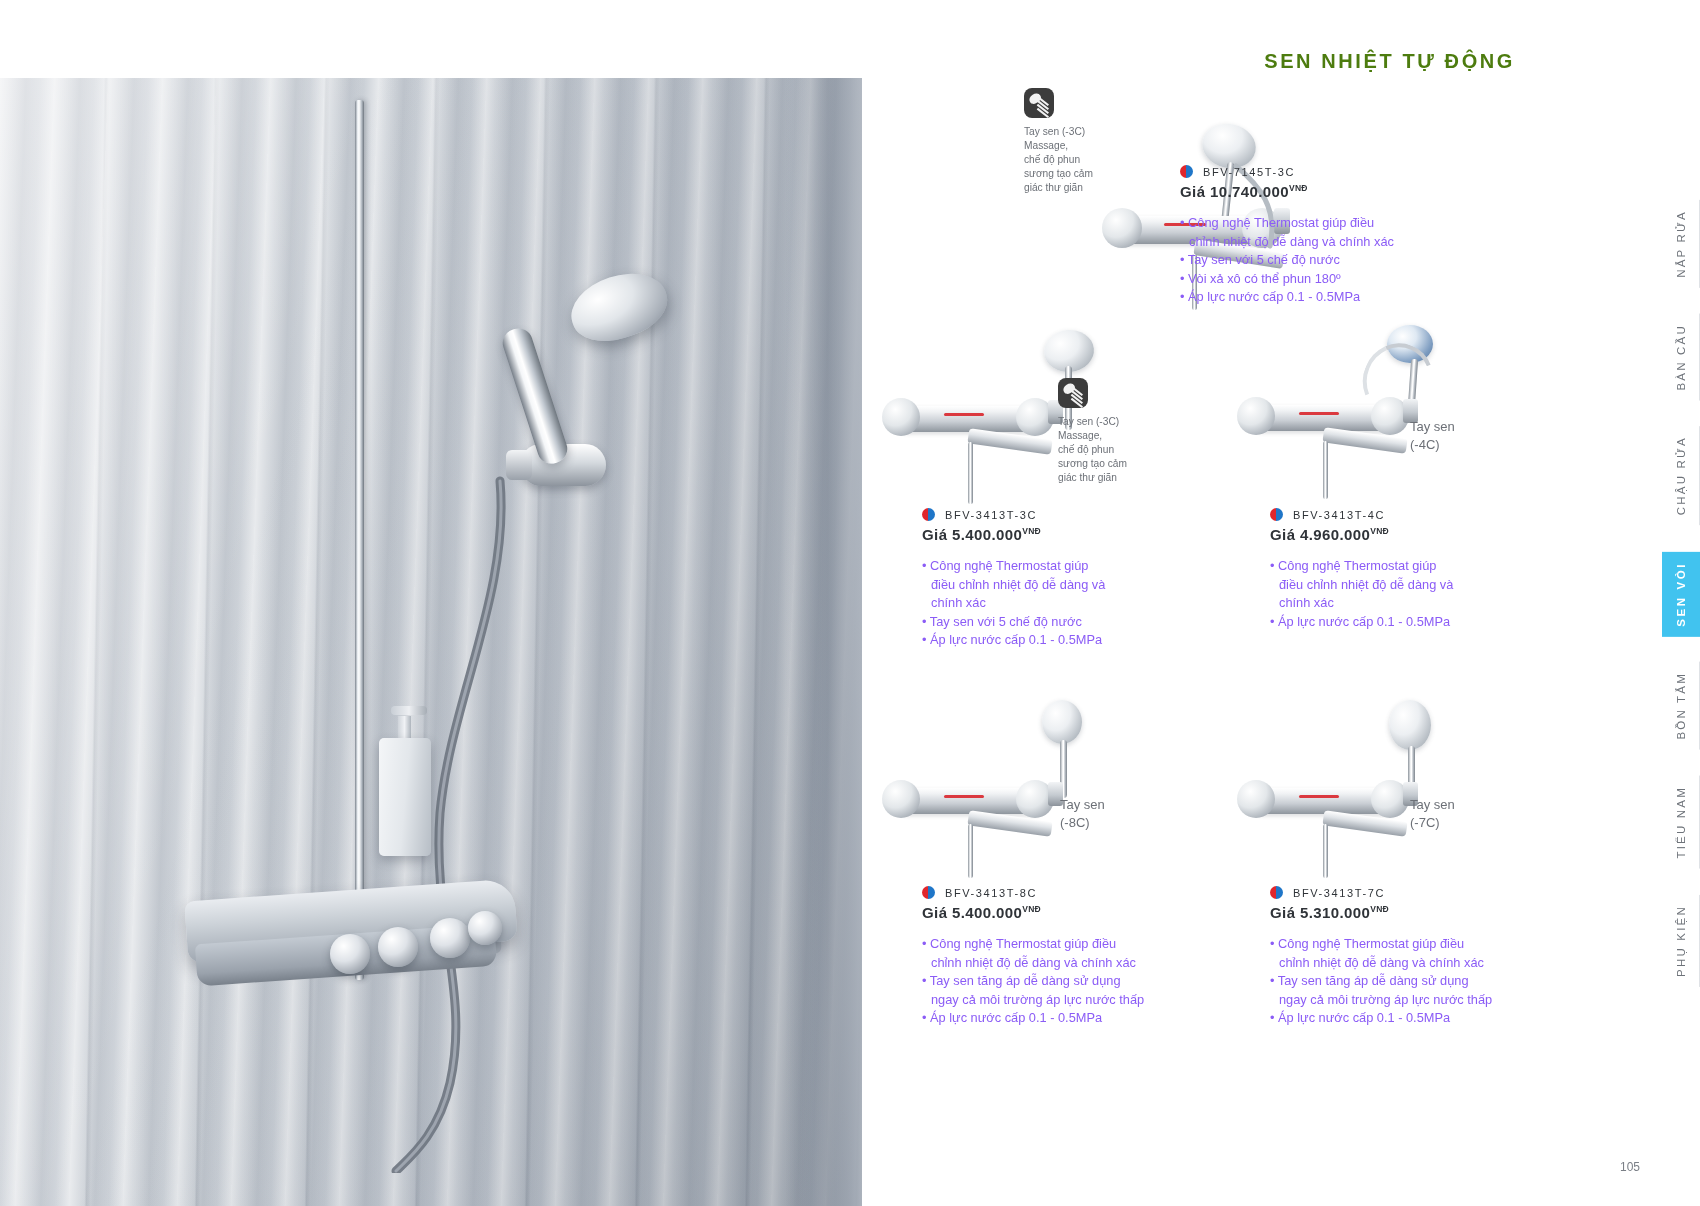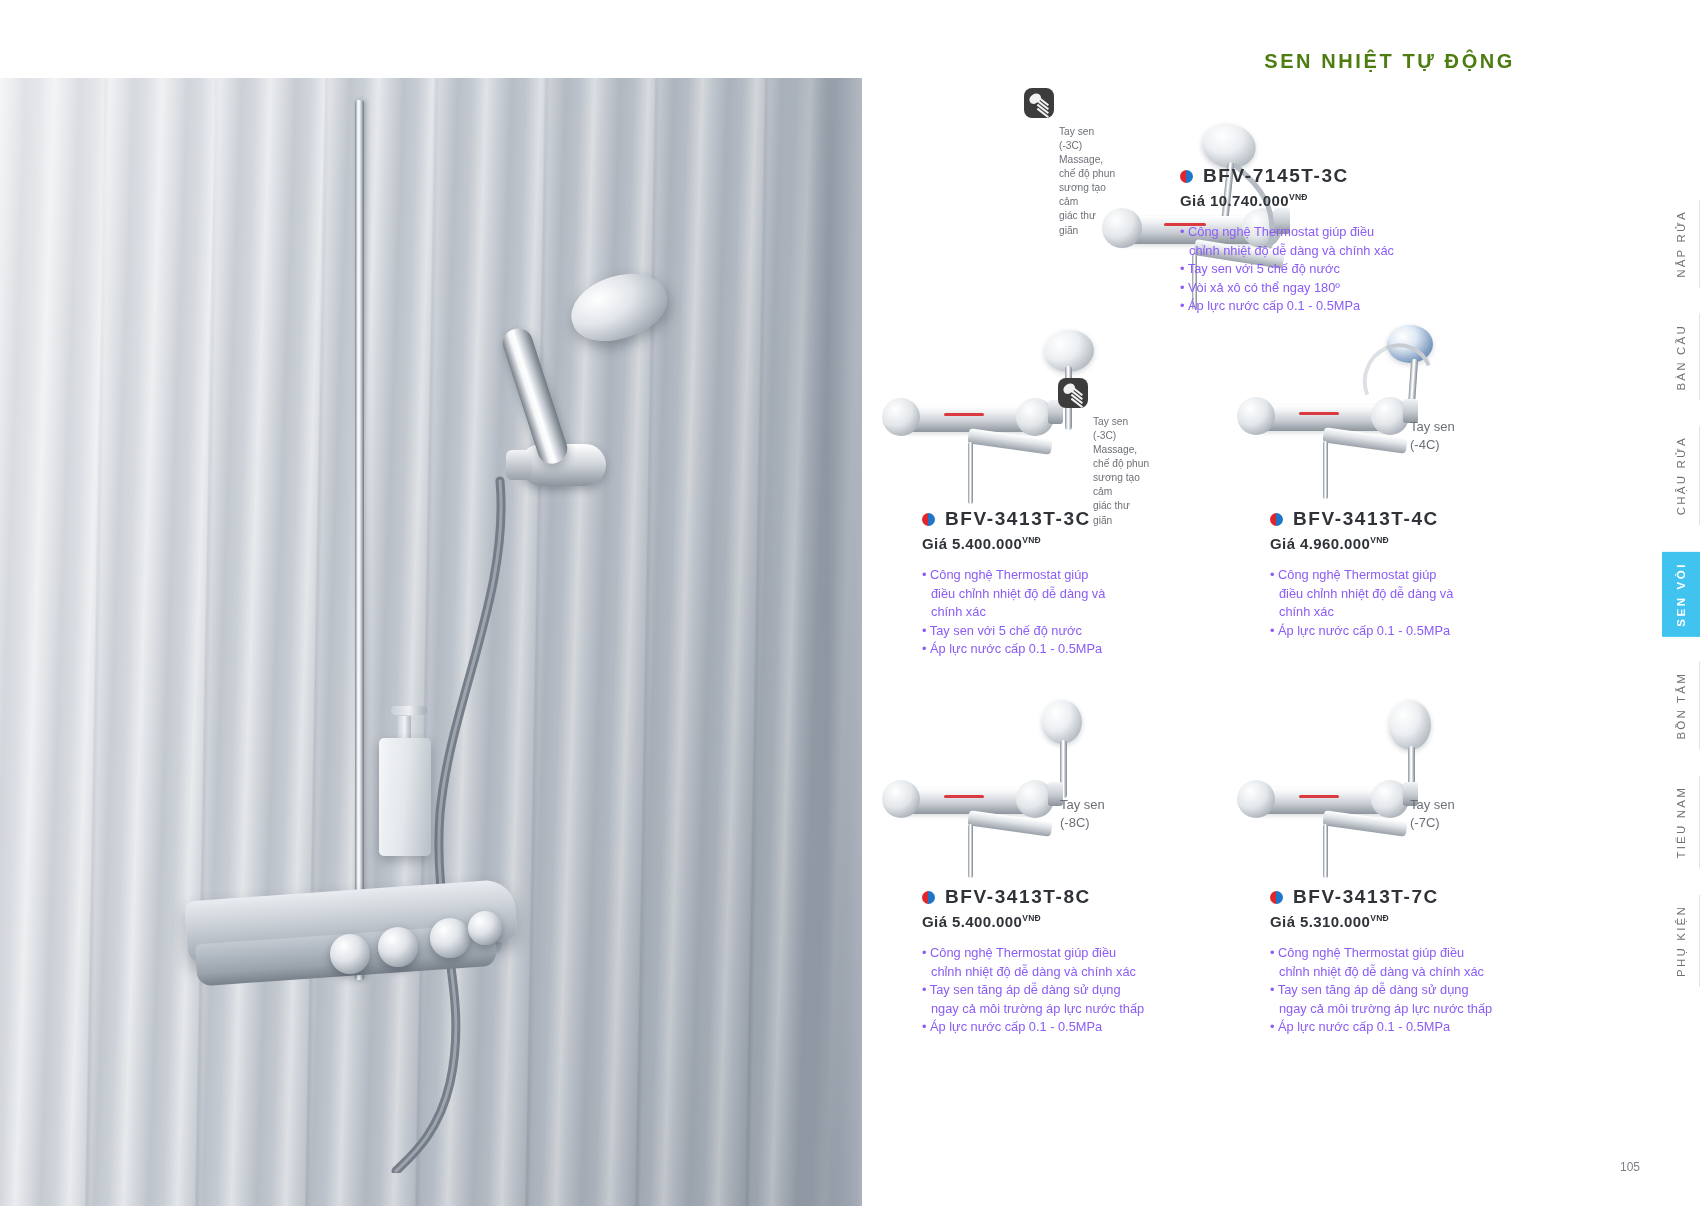--- a/index.html
+++ b/index.html
@@ -128,21 +128,21 @@
 
   .product { position: absolute; }
 
   .prod-title-row { display: flex; align-items: center; gap: 10px; }
   .mix-dot {
     width: 13px; height: 13px; border-radius: 50%;
     background: linear-gradient(90deg,#e0262c 0 50%, #1f76c8 50% 100%);
     flex: none;
   }
   .prod-code {
-    font-size: 19px; font-weight: bold; letter-spacing: 1.6px; color: #2f3338;
+    font-size: 11px; font-weight: normal; letter-spacing: 1.6px; color: #2f3338;
     white-space: nowrap;
   }
   .prod-price {
     font-size: 15px; font-weight: bold; color: #2f3338; letter-spacing: .4px;
     margin-top: 5px; white-space: nowrap;
   }
   .prod-price .cur { font-size: 8.5px; vertical-align: super; letter-spacing: .2px; }
   .prod-bullets { margin-top: 14px; }
   .prod-bullets li {
     list-style: none; font-size: 12.8px; line-height: 1.45; color: #8b5cf6;
@@ -160,21 +160,20 @@
     position: absolute; left: 5px; top: 6px; width: 12px; height: 9px;
     background: #f2f2f2; border-radius: 50% 50% 40% 40%; transform: rotate(-32deg);
   }
   .spray-icon .ln {
     position: absolute; width: 14px; height: 1.6px; background: #f2f2f2;
     transform: rotate(38deg); left: 12px;
   }
   .spray-cap {
     margin-top: 7px; font-size: 10.2px; line-height: 1.38; color: #6c7077;
     white-space: pre-line;
-    margin-left: 35px;
   }
 
   
   .hs-note { position: absolute; font-size: 13px; line-height: 1.35; color: #6c7077; white-space: pre-line; }
 
   
   .fixture { position: absolute; }
   .bar {
     position: absolute; border-radius: 13px;
     background: linear-gradient(180deg,#ffffff 0%,#f0f2f4 22%,#c9ced4 60%,#8e959d 100%);
@@ -308,21 +307,21 @@
         <span class="prod-code">BFV-7145T-3C</span>
       </div>
       <div class="prod-price">
         <span>Giá</span>
         <span>10.740.000</span><span class="cur">VNĐ</span>
       </div>
       <ul class="prod-bullets">
         <li>Công nghệ Thermostat giúp điều
 chỉnh nhiệt độ dễ dàng và chính xác</li>
         <li>Tay sen với 5 chế độ nước</li>
-        <li>Vòi xả xô có thể ngay 180º</li>
+        <li>Vòi xả xô có thể phun 180º</li>
         <li>Áp lực nước cấp 0.1 - 0.5MPa</li>
       </ul>
     </div>
 
     <div class="fixture" style="left:20px; top:330px; width:280px; height:170px;">
       <div class="rose" style="left:162px; top:0px; width:50px; height:42px; transform:rotate(-6deg);"></div>
       <div class="hs-stick" style="left:183px; top:36px; height:64px;"></div>
       <div class="bar" style="left:14px; top:76px; width:150px; height:26px;"></div>
       <div class="redline" style="left:62px; top:83px; width:40px;"></div>
       <div class="cap" style="left:0px; top:68px; width:38px; height:38px;"></div>

